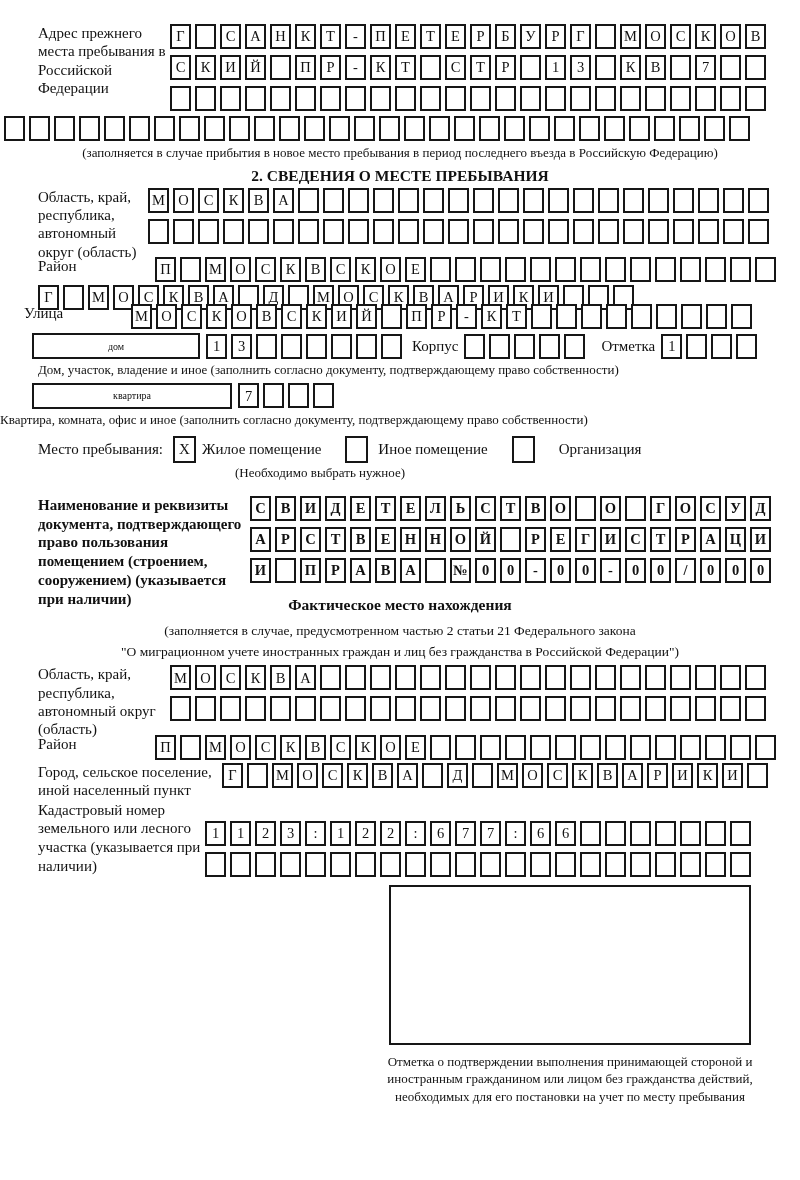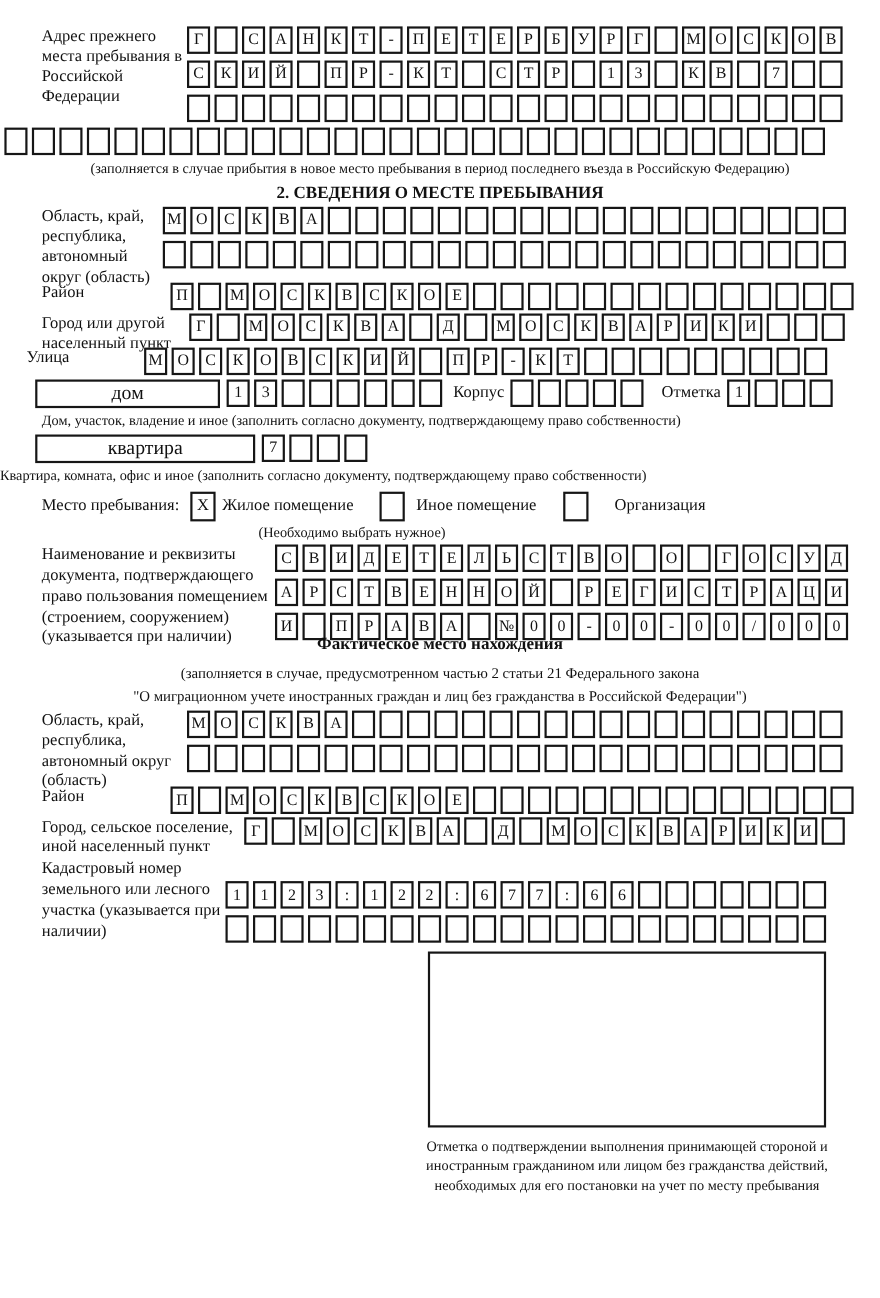--- a/index.html
+++ b/index.html
@@ -34,21 +34,21 @@
   .w-doc    .label { width:212px; line-height:1.25; }
   .w-obl2   .label { width:132px; }
   .w-gorod2 .label { width:184px; line-height:1.2; }
   .w-kad    .label { width:167px; line-height:1.25; }
 
   .fullrow { padding-left:4px; margin-top:5px; }
 
   .inline-row { display:flex; align-items:center; padding-left:32px; }
   .widebox {
     flex:none; box-sizing:border-box; border:2px solid #161616; height:26px;
-    display:flex; align-items:center; justify-content:center; font-size:18px;
+    display:flex; align-items:center; justify-content:center; font-size:10px;
   }
   .dom-box { width:168px; }
   .kv-box  { width:200px; }
   .gap6  { width:6px;  flex:none; }
   .gap10 { width:10px; flex:none; }
   .gap16 { width:16px; flex:none; }
   .gap24 { width:24px; flex:none; }
 
   .check-row { display:flex; align-items:center; padding-left:38px; margin-top:7px; }
   .checkcell {
@@ -272,21 +272,20 @@
         <div class="cell"></div>
         <div class="cell"></div>
         <div class="cell"></div>
         <div class="cell"></div>
         <div class="cell"></div>
         <div class="cell"></div>
       </div>
   </div>
 
   <div class="field w-gorod" style="margin-top:3px;">
-    <div class="label">Город или другой населенный пункт</div>
     <div class="cells">
         <div class="cell">Г</div>
         <div class="cell"></div>
         <div class="cell">М</div>
         <div class="cell">О</div>
         <div class="cell">С</div>
         <div class="cell">К</div>
         <div class="cell">В</div>
         <div class="cell">А</div>
         <div class="cell"></div>
@@ -396,21 +395,21 @@
     <div class="checkcell"></div>
     <div class="gap10"></div>
     <div>Иное помещение</div>
     <div class="gap24"></div>
     <div class="checkcell"></div>
     <div class="gap24"></div>
     <div>Организация</div>
   </div>
   <div class="note" style="padding-left:235px; margin-top:2px;">(Необходимо выбрать нужное)</div>
 
-  <div class="field w-doc" style="margin-top:2px;">
+  <div class="field w-doc" style="margin-top:14px;font-weight:bold;">
     <div class="label">Наименование и реквизиты документа, подтверждающего право пользования помещением (строением, сооружением) (указывается при наличии)</div>
     <div class="rows">
       <div class="cells">
           <div class="cell">С</div>
           <div class="cell">В</div>
           <div class="cell">И</div>
           <div class="cell">Д</div>
           <div class="cell">Е</div>
           <div class="cell">Т</div>
           <div class="cell">Е</div>

